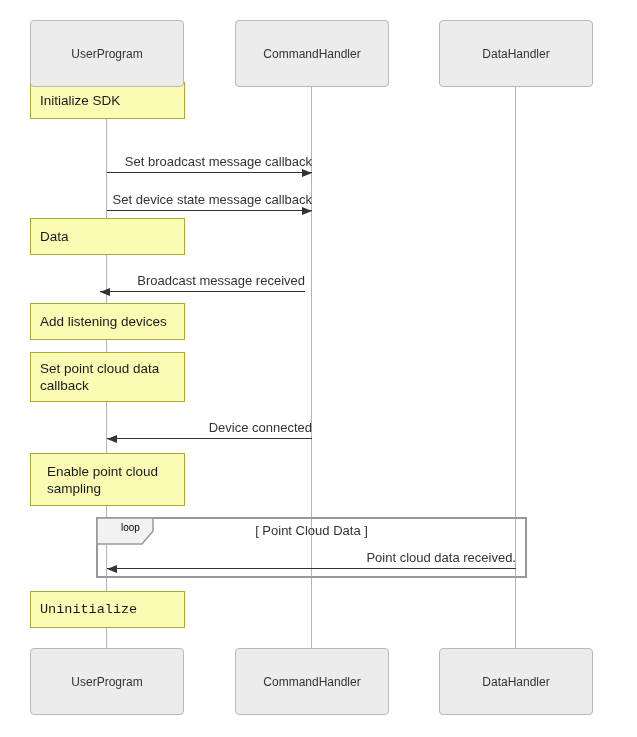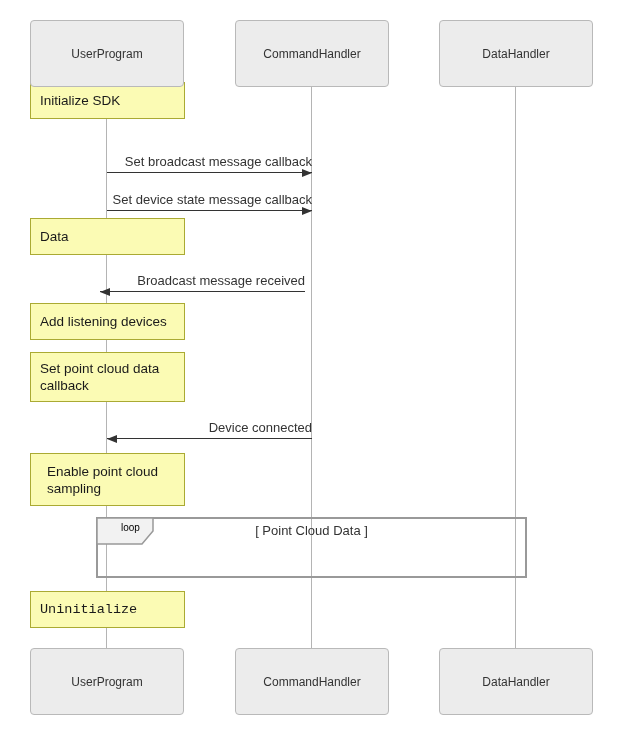--- a/index.html
+++ b/index.html
@@ -112,20 +112,26 @@
     </div>
   </div>
 
   <div class="message" style="left:107px; top:420px; width:205px;">
     <span class="msg-label">Device connected</span>
     <div class="msg-line">
       <div class="msg-arrow left"></div>
     </div>
   </div>
 
+  <div class="message" style="left:107px; top:550px; width:409px;">
+    <span class="msg-label">Point cloud data received.</span>
+    <div class="msg-line">
+      <div class="msg-arrow left"></div>
+    </div>
+  </div>
 
   <div class="actor" style="left:30px;  top:20px;">
     <span>UserProgram</span>
   </div>
   <div class="actor" style="left:235px; top:20px;">
     <span>CommandHandler</span>
   </div>
   <div class="actor" style="left:439px; top:20px;">
     <span>DataHandler</span>
   </div>

